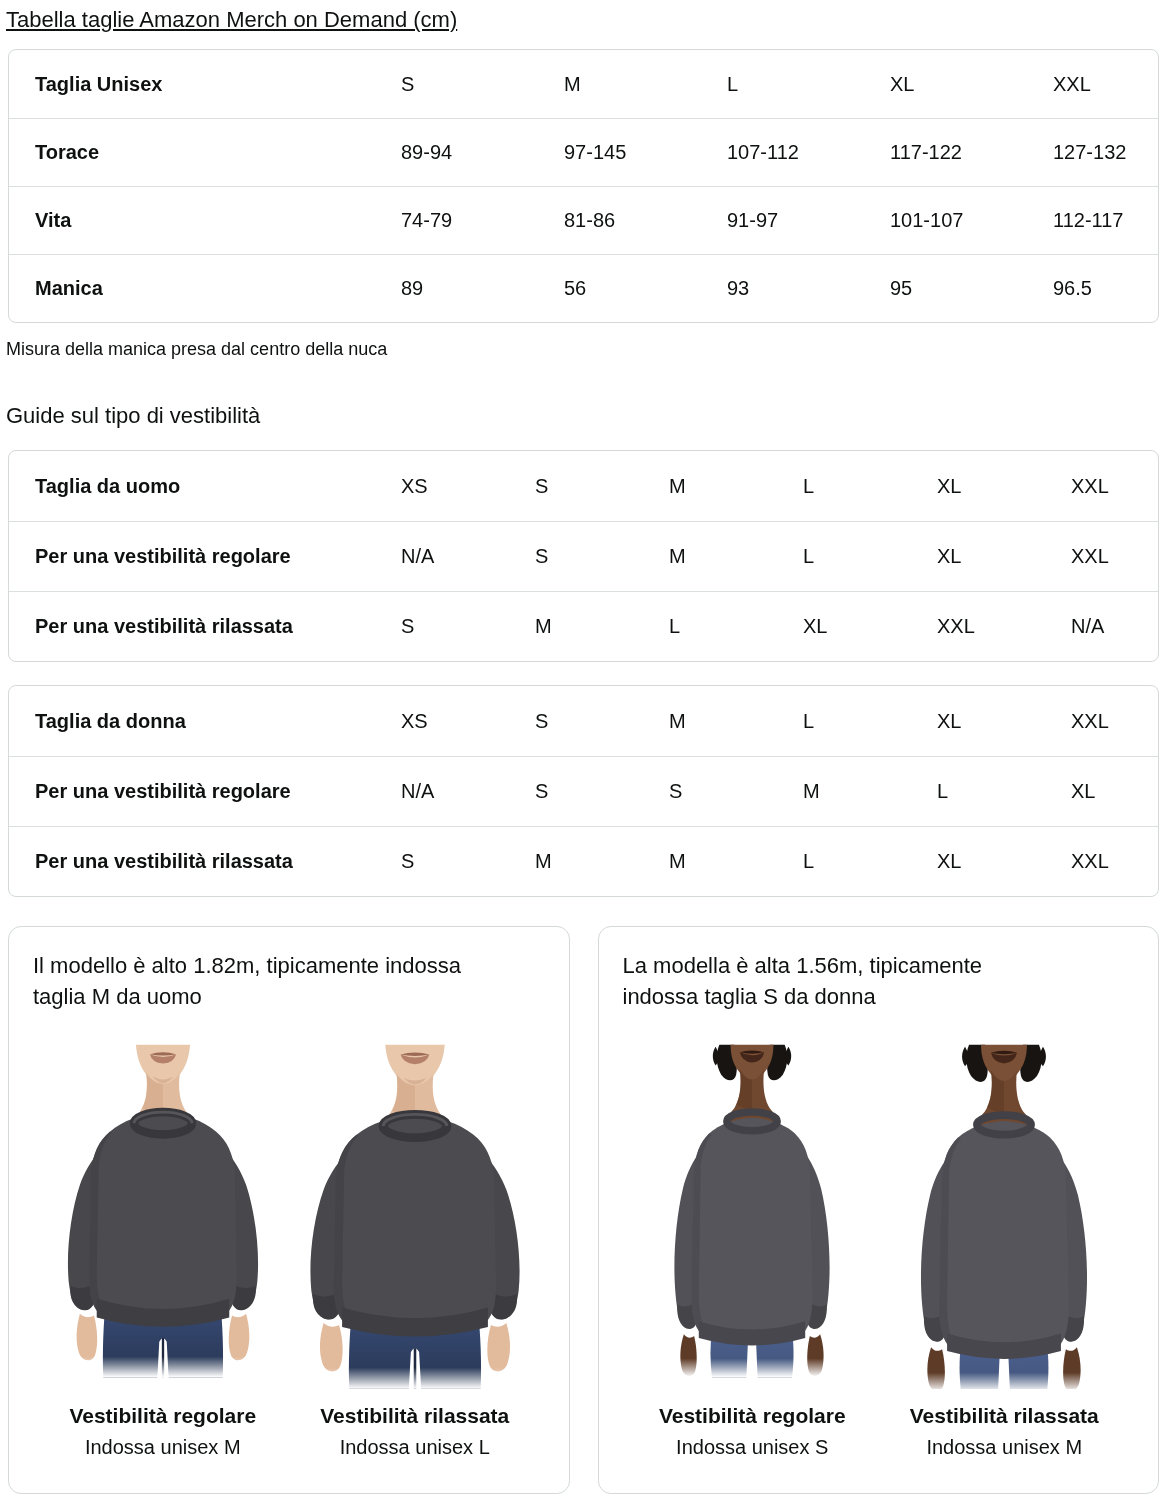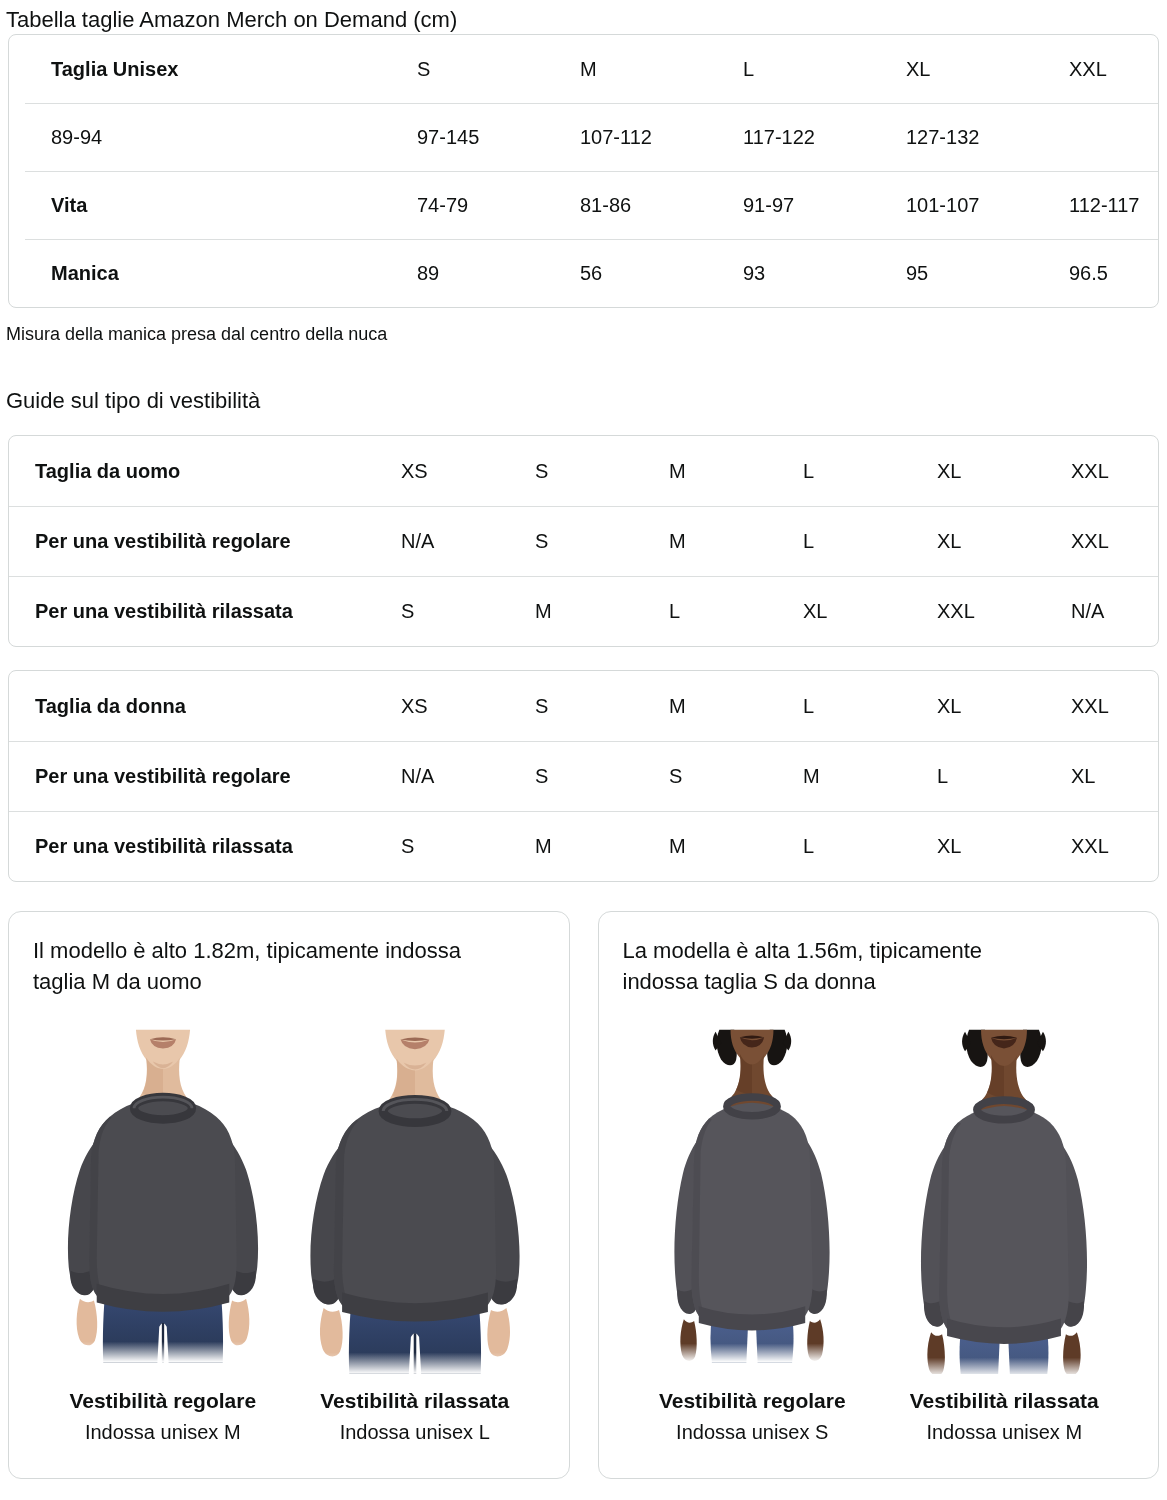--- a/index.html
+++ b/index.html
@@ -11,28 +11,29 @@
     color: #0f1111;
     font-family: "Liberation Sans", sans-serif;
     overflow: hidden;
   }
   .page { padding: 6px 8px 0 8px; }
   .page-title {
     font-size: 22px;
     font-weight: 400;
     margin: 0 0 0 -2px;
     line-height: 28px;
+    text-decoration: underline;
   }
   .tbl {
     border: 1px solid #d5d9d9;
     border-radius: 8px;
     overflow: hidden;
     background: #fff;
   }
-  .tbl-size { margin-top: 0; padding-left: 16px; }
+  .tbl-size { margin-top: 15px; }
   .row {
     display: grid;
     grid-template-columns: 366px 163px 163px 163px 163px auto;
     align-items: center;
     height: 68px;
     padding-left: 26px;
     font-size: 20px;
   }
   .tbl-fit .row {
     grid-template-columns: 366px 134px 134px 134px 134px 134px auto;
@@ -173,20 +174,21 @@
   <div class="tbl tbl-size">
     <div class="row">
       <span class="lbl">Taglia Unisex</span>
       <span class="val">S</span>
       <span class="val">M</span>
       <span class="val">L</span>
       <span class="val">XL</span>
       <span class="val">XXL</span>
     </div>
     <div class="row">
+      <span class="lbl">Torace</span>
       <span class="val">89-94</span>
       <span class="val">97-145</span>
       <span class="val">107-112</span>
       <span class="val">117-122</span>
       <span class="val">127-132</span>
     </div>
     <div class="row">
       <span class="lbl">Vita</span>
       <span class="val">74-79</span>
       <span class="val">81-86</span>

